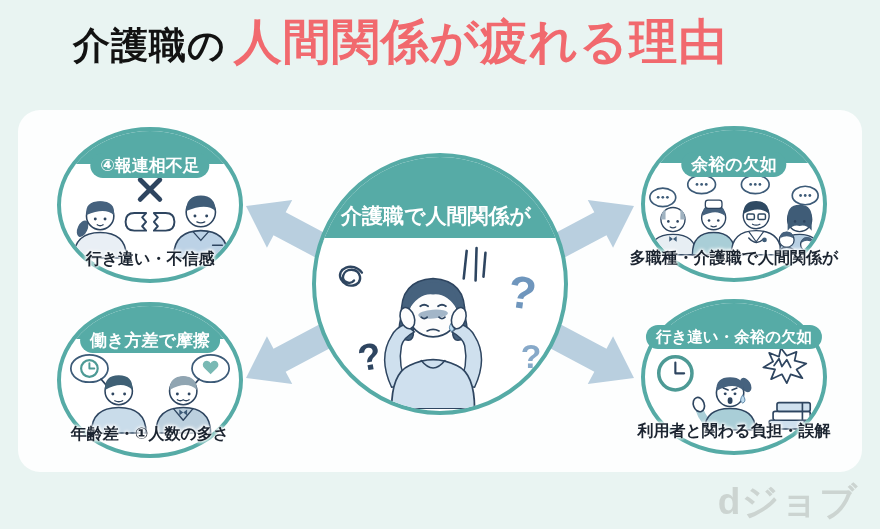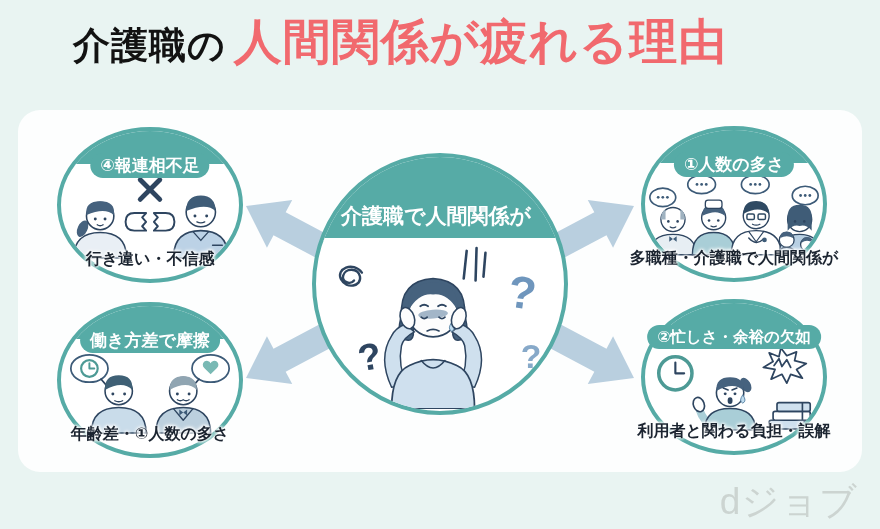--- a/index.html
+++ b/index.html
@@ -57,21 +57,21 @@
     position:absolute; left:0; top:0; right:8px; height:84px;
     background:var(--teal); border-bottom:3px solid #fff;
     display:flex; flex-direction:column; justify-content:flex-end; align-items:center;
     padding-bottom:9px; gap:2px;
   }
   .center .cap div{color:#fff; font-weight:800; font-size:21px; line-height:1.22; white-space:nowrap;}
   .center .art{position:absolute; left:0; top:86px; width:248px; height:166px;}
   
   .logo{
     position:absolute; right:22px; top:477px;
-    font-size:37px; font-weight:400; color:var(--logo-gray); letter-spacing:1px;
+    font-size:37px; font-weight:700; color:var(--logo-gray); letter-spacing:1px;
   }
   
   svg .ln{stroke:var(--navy); stroke-linecap:round; stroke-linejoin:round; fill:none;}
 </style>
 </head>
 <body>
 
 <header class="title-bar">
   <span class="title-black">介護職の</span>
   <span class="title-red">人間関係が疲れる理由</span>
@@ -231,21 +231,21 @@
             <circle cx="169" cy="52" r="1.4" fill="#2e4560"></circle>
           <circle cx="150" cy="72" r="8" fill="#fff" stroke="#2e4560" stroke-width="1.4"></circle>
           <path d="M143,70 Q143,63 150,63 Q157,63 157,70 Q150,66 143,70 Z" fill="#46627e"></path>
           <path d="M141,88 Q141,80 150,80 Q159,80 159,88 Z" fill="#cfe0ee" stroke="#2e4560" stroke-width="1.3"></path>
           <circle cx="172" cy="77" r="7" fill="#fff" stroke="#2e4560" stroke-width="1.4"></circle>
           <path d="M166,75 Q166,69 172,69 Q178,69 178,75 Q172,71 166,75 Z" fill="#46627e"></path>
           <path d="M164,88 Q164,82 172,82 Q180,82 180,88 Z" fill="#a9ced7" stroke="#2e4560" stroke-width="1.3"></path>
         </g>
       </svg>
     </div>
-    <div class="cap-label">①人数の多さ</div>
+    <div class="cap-label">余裕の欠如</div>
     <div class="caption">多職種・介護職で人間関係が</div>
   </div>
 
   <div class="bubble corner" style="left:39px; top:192px;">
     <div class="disc">
       <div class="cap"></div>
       <svg class="art" viewBox="0 0 176 88">
         <g>
           <ellipse cx="26" cy="22" rx="19" ry="14" fill="#fff" stroke="#3d5b78" stroke-width="1.8"></ellipse>
           <path class="ln" stroke-width="1.8" d="M38,33 L45,41"></path>
@@ -307,19 +307,19 @@
           <circle cx="84" cy="50" r="14" fill="#fff" stroke="#2e4560" stroke-width="1.6"></circle>
           <path d="M70,48 Q69,34 84,34 Q99,34 98,48 Q88,38 70,48 Z" fill="#46627e"></path>
           <path class="ln" stroke-width="1.6" d="M77,45 L82,47 M91,45 L86,47"></path>
           <circle cx="79" cy="51" r="1.5" fill="#2e4560"></circle>
             <circle cx="89" cy="51" r="1.5" fill="#2e4560"></circle>
           <ellipse cx="84" cy="58" rx="2.5" ry="3.4" fill="#2e4560"></ellipse>
           <path d="M97,52 q4.5,6.5 0,8.5 q-4.5,-2 0,-8.5" fill="#bfdcef" stroke="#5e87a8" stroke-width="1"></path>
         </g>
       </svg>
     </div>
-    <div class="cap-label small">②忙しさ・余裕の欠如</div>
+    <div class="cap-label small">行き違い・余裕の欠如</div>
     <div class="caption">利用者と関わる負担・誤解</div>
   </div>
 
 </div>
 
 <div class="logo">dジョブ</div>
 
 </body></html>

